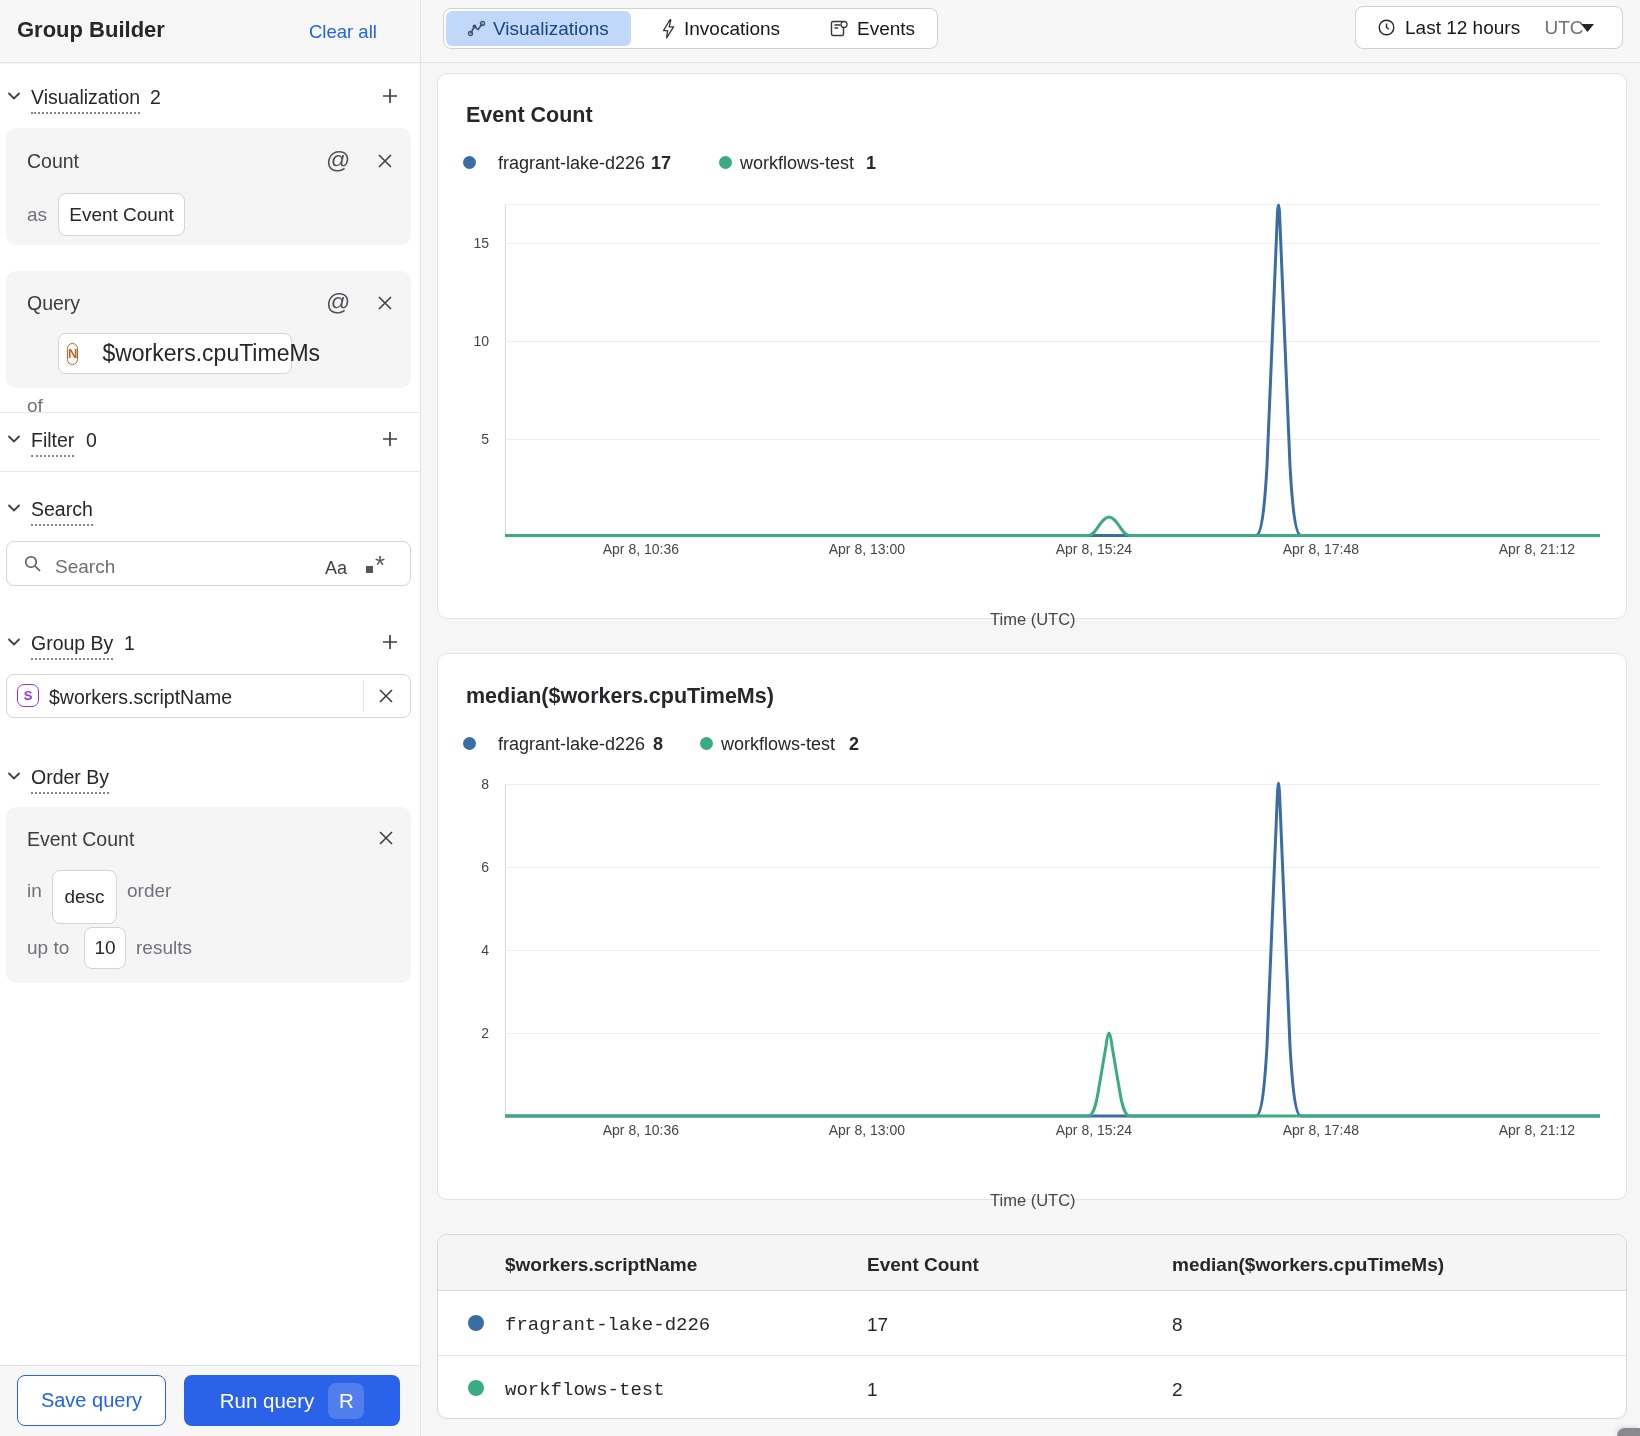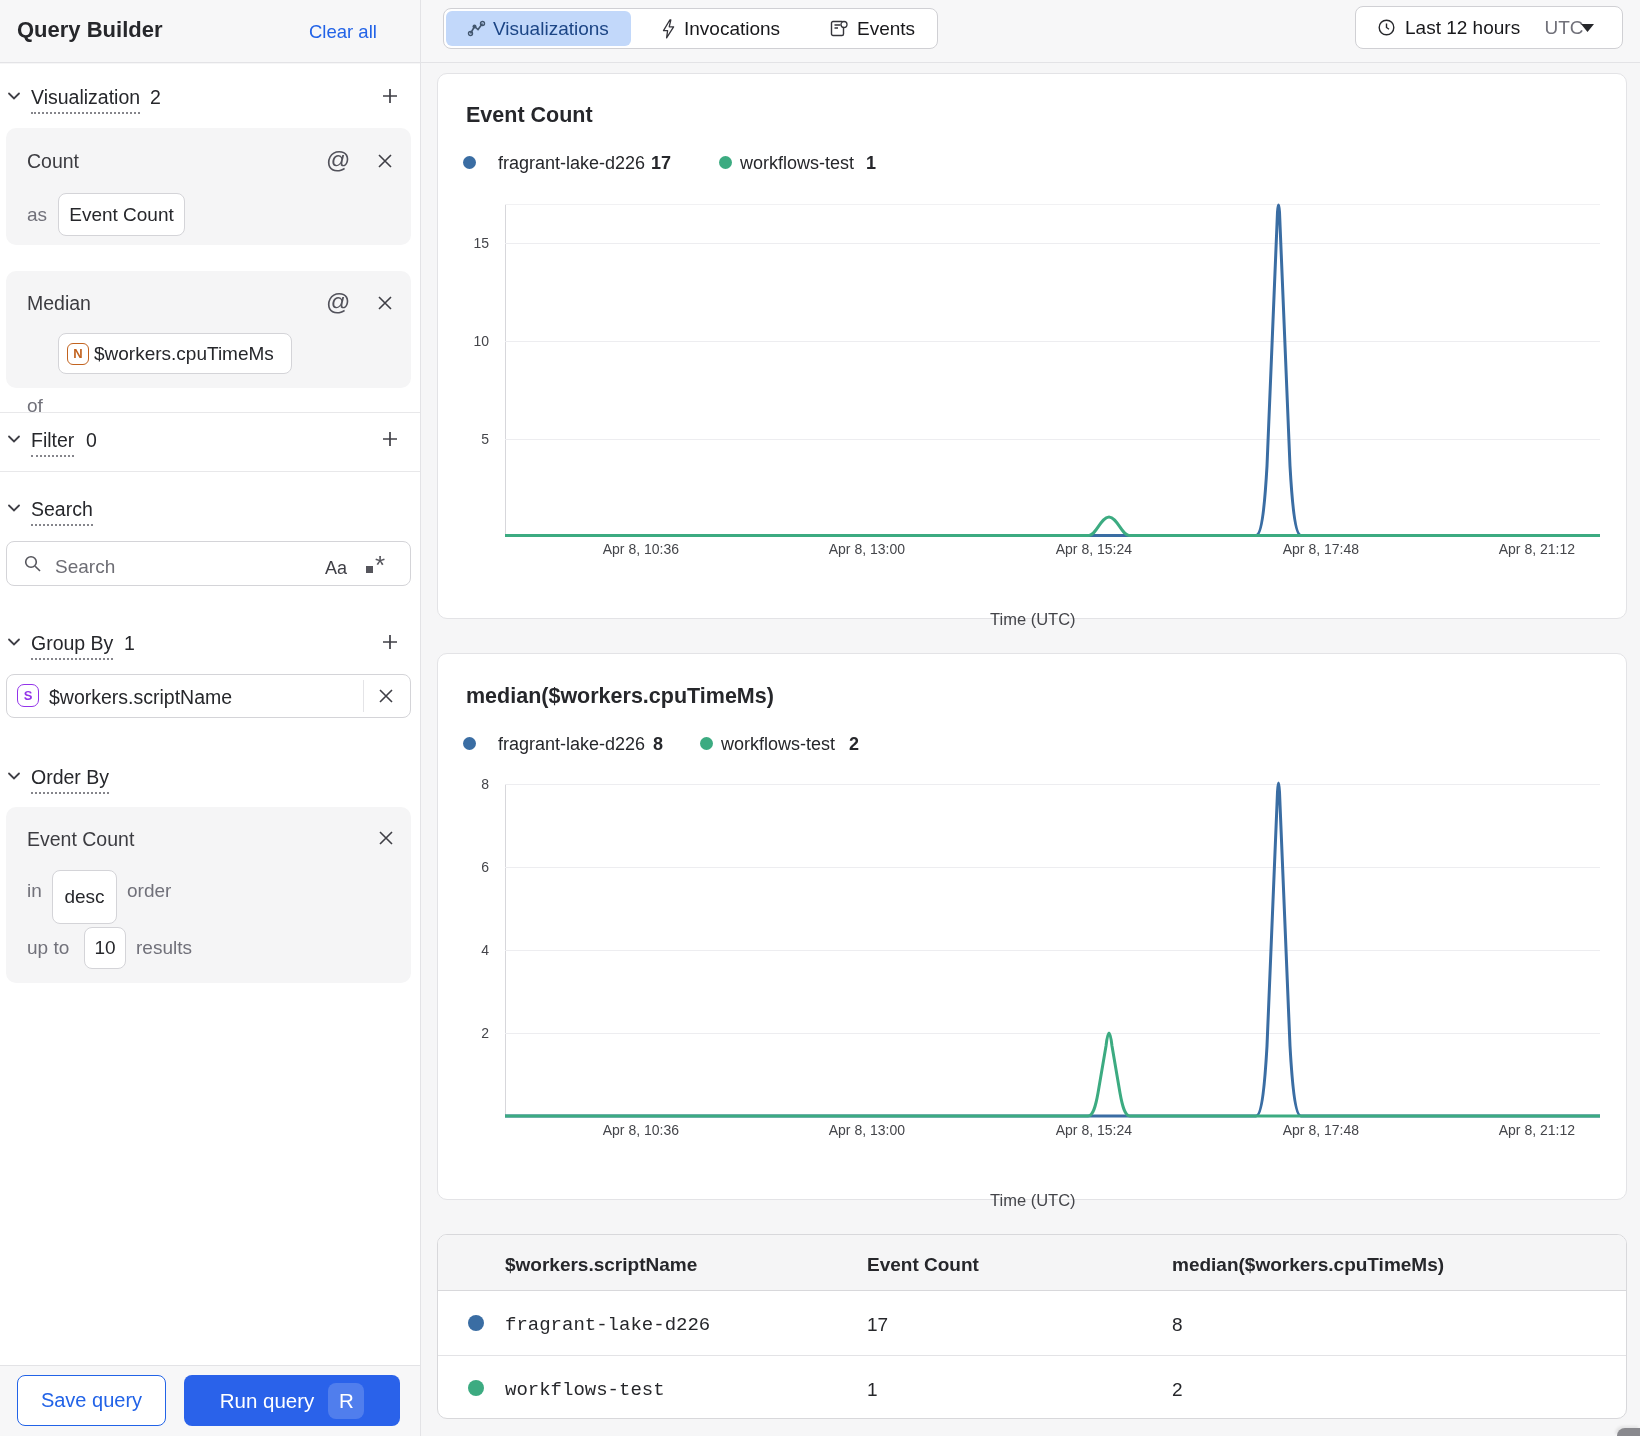--- a/index.html
+++ b/index.html
@@ -32,21 +32,21 @@
   .xtick { font-size:14px; color:#44454a; text-align:right; width:160px; margin-left:-80px; }
   .axtitle { font-size:16.5px; color:#44454a;margin-top:36px; }
   .mono { font-family:"Liberation Mono", monospace; }
 </style>
 </head>
 <body>
 <div class="abs hdr-strip"></div>
 <div class="abs sidebar-bg"></div>
 <div class="abs vline"></div>
 
-<div class="abs qb-title">Query Builder</div>
+<div class="abs qb-title">Group Builder</div>
 <div class="abs clear-all">Clear all</div>
 
 <svg class="abs" style="left:7px;top:91px" width="14" height="10" viewBox="0 0 14 10">
     <path d="M2 2.5 L7 7.5 L12 2.5" fill="none" stroke="#3f3f46" stroke-width="1.8" stroke-linecap="round"></path>
   </svg>
 <div class="abs sec-head dotted" style="left:31px;top:86px;">Visualization</div>
 <div class="abs sec-head" style="left:150px;top:86px;">2</div>
 <svg class="abs plus-ic" style="left:381px;top:87px" viewBox="0 0 18 18">
     <path d="M9 2 V16 M2 9 H16" stroke="#3f3f46" stroke-width="1.7" fill="none"></path>
   </svg>
@@ -54,29 +54,29 @@
 <div class="abs card" style="top:128px;height:117px;"></div>
 <div class="abs" style="left:27px;top:150px;font-size:19.5px;color:#3c3c41;font-weight:500;">Count</div>
 <div class="abs" style="left:326px;top:146px;font-size:24px;color:#52525b;">@</div>
 <svg class="abs" style="left:377px;top:153px" width="16" height="16" viewBox="0 0 16 16">
     <path d="M2 2 L14 14 M14 2 L2 14" stroke="#3f3f46" stroke-width="1.6"></path>
   </svg>
 <div class="abs graytxt" style="left:27px;top:204px;">as</div>
 <div class="abs chip" style="left:58px;top:193px;width:127px;height:43px;">Event Count</div>
 
 <div class="abs card" style="top:271px;height:117px;"></div>
-<div class="abs" style="left:27px;top:292px;font-size:19.5px;color:#3c3c41;font-weight:500;">Median</div>
+<div class="abs" style="left:27px;top:292px;font-size:19.5px;color:#3c3c41;font-weight:500;">Query</div>
 <div class="abs" style="left:326px;top:288px;font-size:24px;color:#52525b;">@</div>
 <svg class="abs" style="left:377px;top:295px" width="16" height="16" viewBox="0 0 16 16">
     <path d="M2 2 L14 14 M14 2 L2 14" stroke="#3f3f46" stroke-width="1.6"></path>
   </svg>
 <div class="abs graytxt" style="left:27px;top:348px;margin-top:47px;">of</div>
 <div class="abs chip" style="left:58px;top:333px;width:234px;height:41px;justify-content:flex-start;padding-left:8px;">
   <span style="display:inline-flex;align-items:center;justify-content:center;width:22px;height:22px;border:1.5px solid #c2631f;border-radius:6px;color:#c2631f;font-size:13px;font-weight:bold;">N</span>
-  <span style="margin-left:5px;font-size:19px;">$workers.cpuTimeMs</span>
+  <span style="margin-left:24px;font-size:23px;">$workers.cpuTimeMs</span>
 </div>
 
 <div class="abs divline" style="top:412px;"></div>
 
 <svg class="abs" style="left:7px;top:434px" width="14" height="10" viewBox="0 0 14 10">
     <path d="M2 2.5 L7 7.5 L12 2.5" fill="none" stroke="#3f3f46" stroke-width="1.8" stroke-linecap="round"></path>
   </svg>
 <div class="abs sec-head dotted" style="left:31px;top:429px;">Filter</div>
 <div class="abs sec-head" style="left:86px;top:429px;">0</div>
 <svg class="abs plus-ic" style="left:381px;top:430px" viewBox="0 0 18 18">

